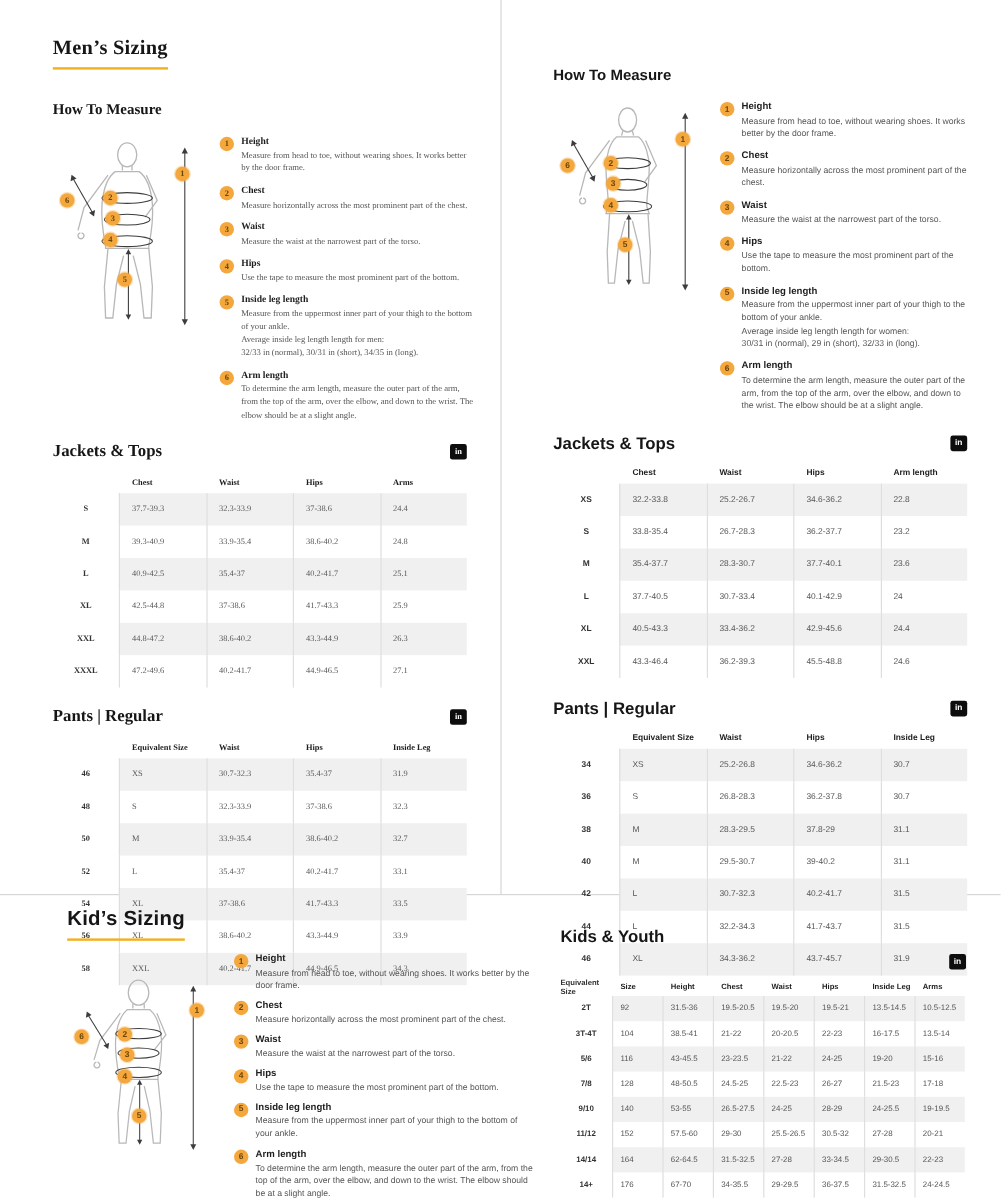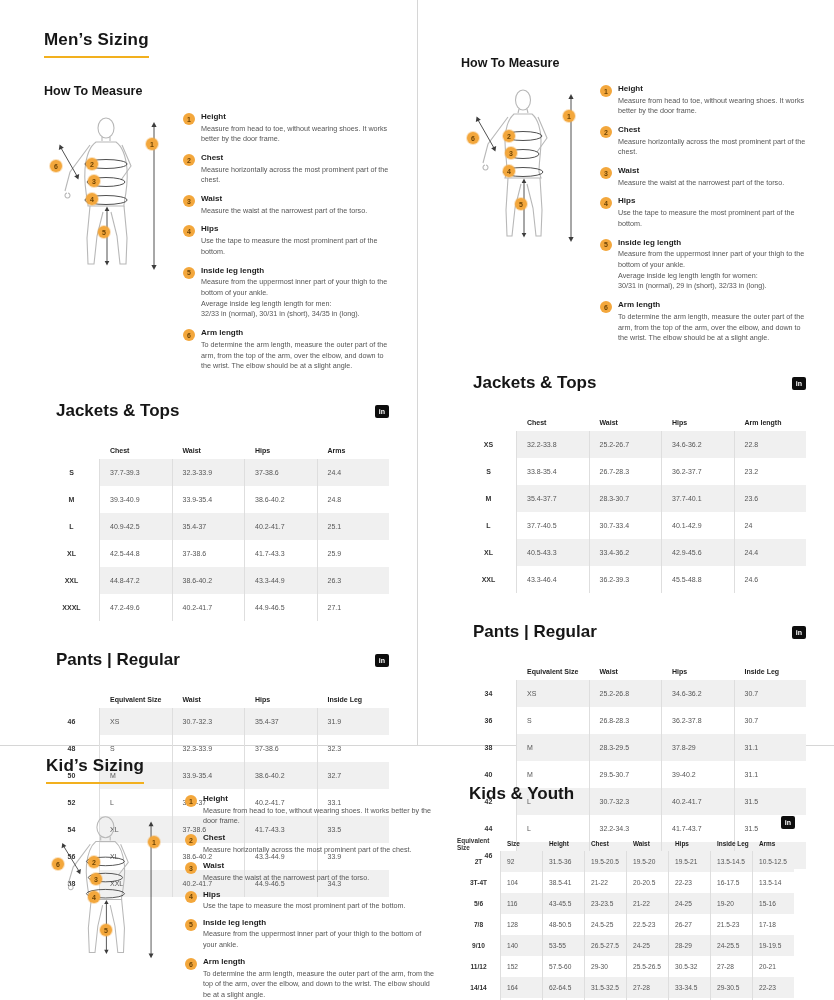--- a/index.html
+++ b/index.html
@@ -4,22 +4,22 @@
 <style>
   * { box-sizing: border-box; }
   html,body { margin:0; padding:0; background:#ffffff; }
   body { width:834px; height:1000px; font-family:"Liberation Sans", sans-serif; color:#222; }
   .page { position:relative; width:834px; height:1000px; background:#fff; overflow:hidden; }
 
   .vdiv { position:absolute; left:417px; top:0; width:1px; height:745px; background:#d6d6d6; }
   .hdiv { position:absolute; left:0; top:745px; width:834px; height:1px; background:#d6d6d6; }
 
   .quad { position:absolute; top:0; width:417px; height:745px; padding:30px 28px 0 44px; }
-  .quad.left { left:0; } .quad.right { left:417px; }
-  .bottom { position:absolute; left:2px; top:746px; width:670px; height:254px; }
+  .quad.left { left:0;font-family:Liberation Serif, serif; } .quad.right { left:417px; }
+  .bottom { position:absolute; left:12px; top:746px; width:670px; height:254px; }
 
   .sec-title { display:inline-block; font-size:17px; font-weight:bold; color:#161616;
                letter-spacing:.2px; border-bottom:2px solid #F2B01E; padding-bottom:6px; margin:0; }
   .howto { font-size:12.5px; font-weight:bold; color:#161616; margin:26px 0 0 0; }
 
   .measure-area { position:relative; margin-top:2px; min-height:192px; }
   .figure { position:absolute; left:6px; top:14px; width:130px; height:160px; }
   .figure svg { display:block; }
   .fig-badge { position:absolute; width:12px; height:12px; border-radius:50%;
                background:#F3A73C; color:#6d4405; font-size:7px; font-weight:bold;
@@ -29,21 +29,21 @@
   .mi { display:flex; gap:6px; margin-bottom:8px; }
   .num-badge { flex:0 0 12px; width:12px; height:12px; border-radius:50%;
                background:#F3A73C; color:#6d4405; font-size:7px; font-weight:bold;
                display:inline-flex; align-items:center; justify-content:center; margin-top:1px; }
   .mi-tx { flex:1; }
   .mi-title { font-size:8px; font-weight:bold; color:#1d1d1d; margin-bottom:2.5px; }
   .mi-desc { font-size:7.2px; color:#555; line-height:1.5; white-space:pre-line; }
 
   .table-block { margin-top:17px; width:345px; }
   .tb-head { display:flex; justify-content:space-between; align-items:center; }
-  .tb-title { font-size:17px; font-weight:bold; color:#161616; margin:12px; }
+  .tb-title { font-size:14px; font-weight:bold; color:#161616; margin:0; }
   .unit-badge { background:#0d0d0d; color:#fff; font-size:7px; font-weight:bold;
                 padding:3px 4px; border-radius:2px; line-height:1; cursor:pointer; }
   .table { margin-top:9px; }
   .trow { display:grid; grid-template-columns:55px repeat(4, 72.5px); height:27px; }
   .trow.thead { height:17px; }
   .tlabel { font-size:7px; font-weight:bold; color:#333; display:flex; align-items:center; justify-content:center; }
   .tcell { font-size:7px; color:#555; display:flex; align-items:center; padding-left:10px; border-left:1px solid #dedede; }
   .thead .tcell { font-weight:bold; color:#1d1d1d; border-left:1px solid transparent; }
   .trow.odd .tcell { background:#f0f0f0; }
   .thead .tlabel { justify-content:center; }

